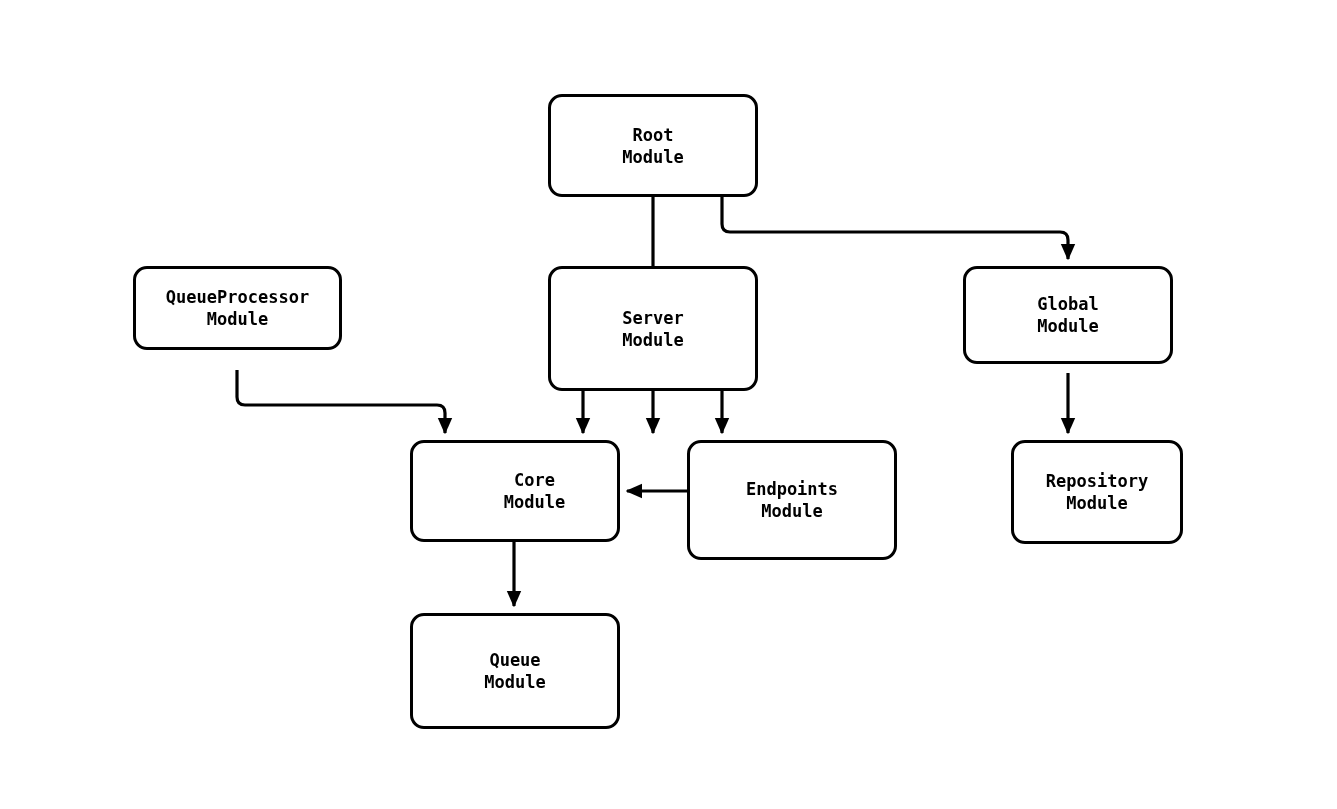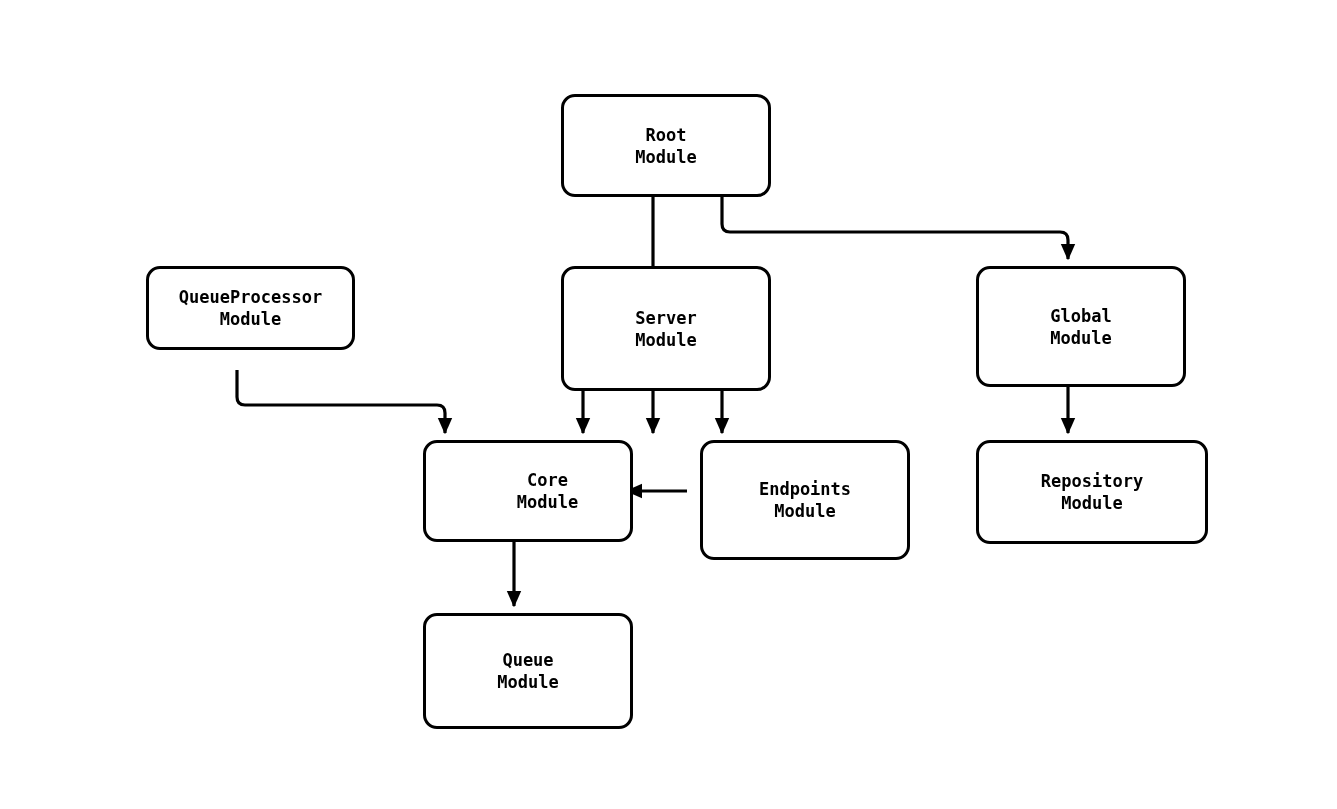--- a/index.html
+++ b/index.html
@@ -31,21 +31,20 @@
     position: absolute;
     box-sizing: border-box;
     background: #ffffff;
     border: 3px solid #000000;
     border-radius: 14px;
     display: flex;
     flex-direction: column;
     align-items: center;
     justify-content: center;
     z-index: 2;
-    margin-left: 13px;
   }
   .node-label {
     font-family: "DejaVu Sans Mono", "Liberation Mono", monospace;
     font-size: 17px;
     font-weight: 700;
     line-height: 22px;
     color: #000000;
     text-align: center;
     white-space: pre;
     letter-spacing: 0px;
@@ -92,36 +91,36 @@
   <div class="node" style="left:133px; top:266px; width:209px; height:84px;">
     <div class="node-label">QueueProcessor</div>
     <div class="node-label">Module</div>
   </div>
 
   <div class="node" style="left:548px; top:266px; width:210px; height:125px;">
     <div class="node-label">Server</div>
     <div class="node-label">Module</div>
   </div>
 
-  <div class="node" style="left:963px; top:266px; width:210px; height:121px;">
+  <div class="node" style="left:963px; top:266px; width:210px; height:98px;">
     <div class="node-label">Global</div>
     <div class="node-label">Module</div>
   </div>
 
   <div class="node" style="left:410px; top:440px; width:210px; height:102px;padding-left:39px;">
     <div class="node-label">Core</div>
     <div class="node-label">Module</div>
   </div>
 
   <div class="node" style="left:687px; top:440px; width:210px; height:120px;">
     <div class="node-label">Endpoints</div>
     <div class="node-label">Module</div>
   </div>
 
-  <div class="node" style="left:963px; top:440px; width:232px; height:104px;">
+  <div class="node" style="left:1011px; top:440px; width:172px; height:104px;">
     <div class="node-label">Repository</div>
     <div class="node-label">Module</div>
   </div>
 
   <div class="node" style="left:410px; top:613px; width:210px; height:116px;">
     <div class="node-label">Queue</div>
     <div class="node-label">Module</div>
   </div>
 
 </div>

